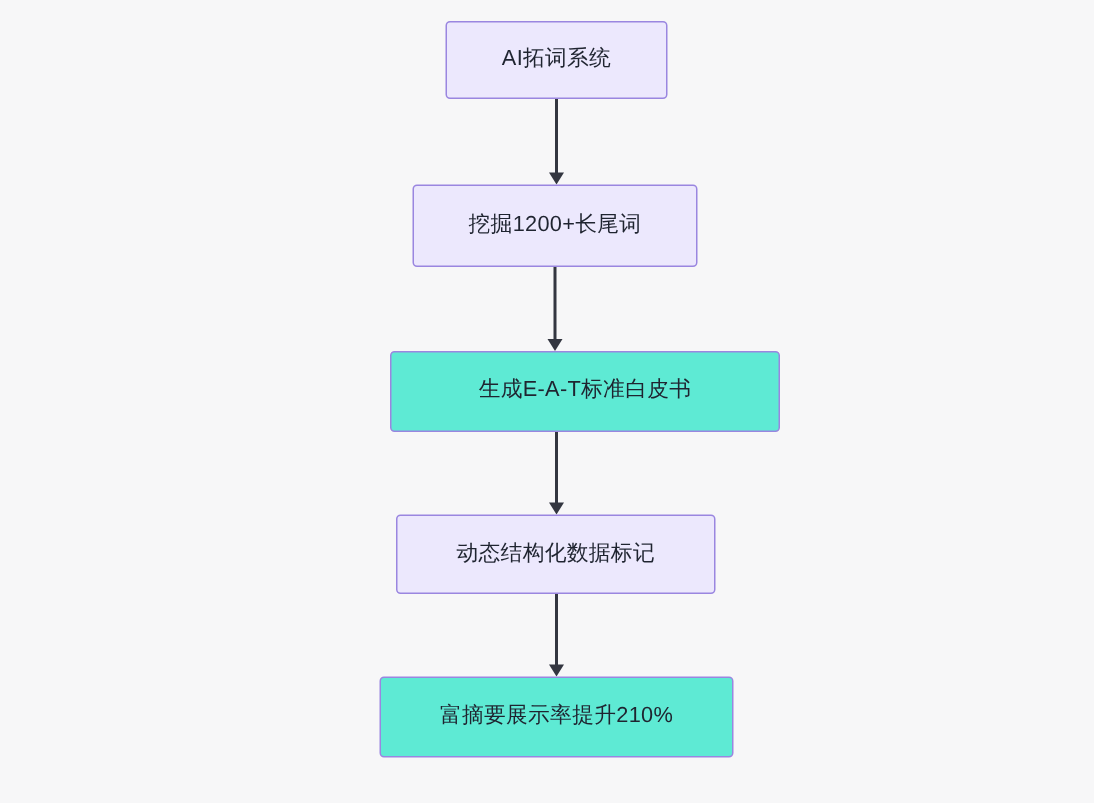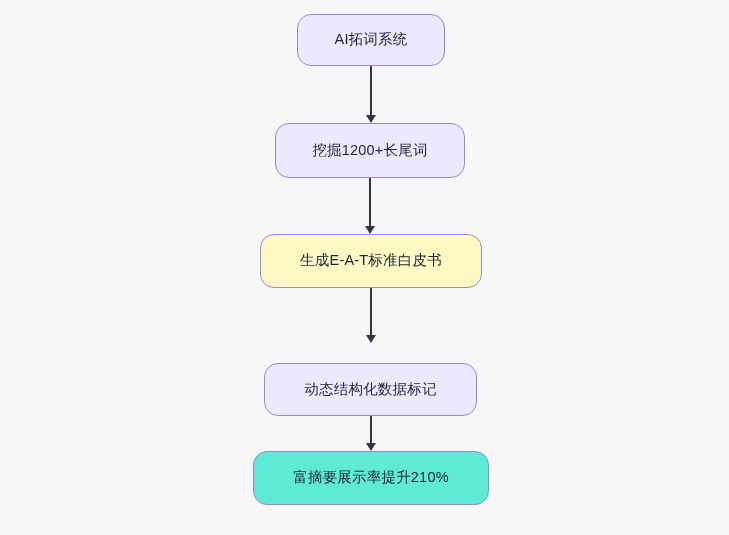--- a/index.html
+++ b/index.html
@@ -16,21 +16,21 @@
   #flow {
     position: relative;
     width: 729px;
     height: 535px;
   }
   .node {
     position: absolute;
     box-sizing: border-box;
     background: #ece8fd;
     border: 1px solid #9a86e0;
-    border-radius: 14px;
+    border-radius: 3px;
     display: flex;
     align-items: center;
     justify-content: center;
     color: #1f2430;
     font-size: 14.5px;
     line-height: 1.2;
     letter-spacing: 0.2px;
     white-space: nowrap;
   }
   .edge {
@@ -58,22 +58,22 @@
     <div class="edge" style="left: 370px; top: 288px; height: 48px;"></div>
     <div class="arrowhead" style="left: 366px; top: 335px;"></div>
     <div class="edge" style="left: 370px; top: 396px; height: 48px;"></div>
     <div class="arrowhead" style="left: 366px; top: 443px;"></div>
     <div class="node" style="left: 297px; top: 14px; width: 148px; height: 52px; background: rgb(236, 232, 253); border-color: rgb(154, 134, 224);">
       <span>AI拓词系统</span>
     </div>
     <div class="node" style="left: 275px; top: 123px; width: 190px; height: 55px; background: rgb(236, 232, 253); border-color: rgb(154, 134, 224); text-align: right;">
       <span>挖掘1200+长尾词</span>
     </div>
-    <div class="node" style="left: 260px; top: 234px; width: 222px; height: 54px; background: #fef9c3; border-color: rgb(154, 134, 224);">
+    <div class="node" style="left: 260px; top: 234px; width: 260px; height: 54px; background: #5eead4; border-color: rgb(154, 134, 224);">
       <span>生成E-A-T标准白皮书</span>
     </div>
-    <div class="node" style="left: 264px; top: 363px; width: 213px; height: 53px; background: rgb(236, 232, 253); border-color: rgb(154, 134, 224);">
+    <div class="node" style="left: 264px; top: 343px; width: 213px; height: 53px; background: rgb(236, 232, 253); border-color: rgb(154, 134, 224);">
       <span>动态结构化数据标记</span>
     </div>
     <div class="node" style="left: 253px; top: 451px; width: 236px; height: 54px; background: #5eead4; border-color: rgb(154, 134, 224);">
       <span>富摘要展示率提升210%</span>
     </div>
   </div>
 
 </body></html>

